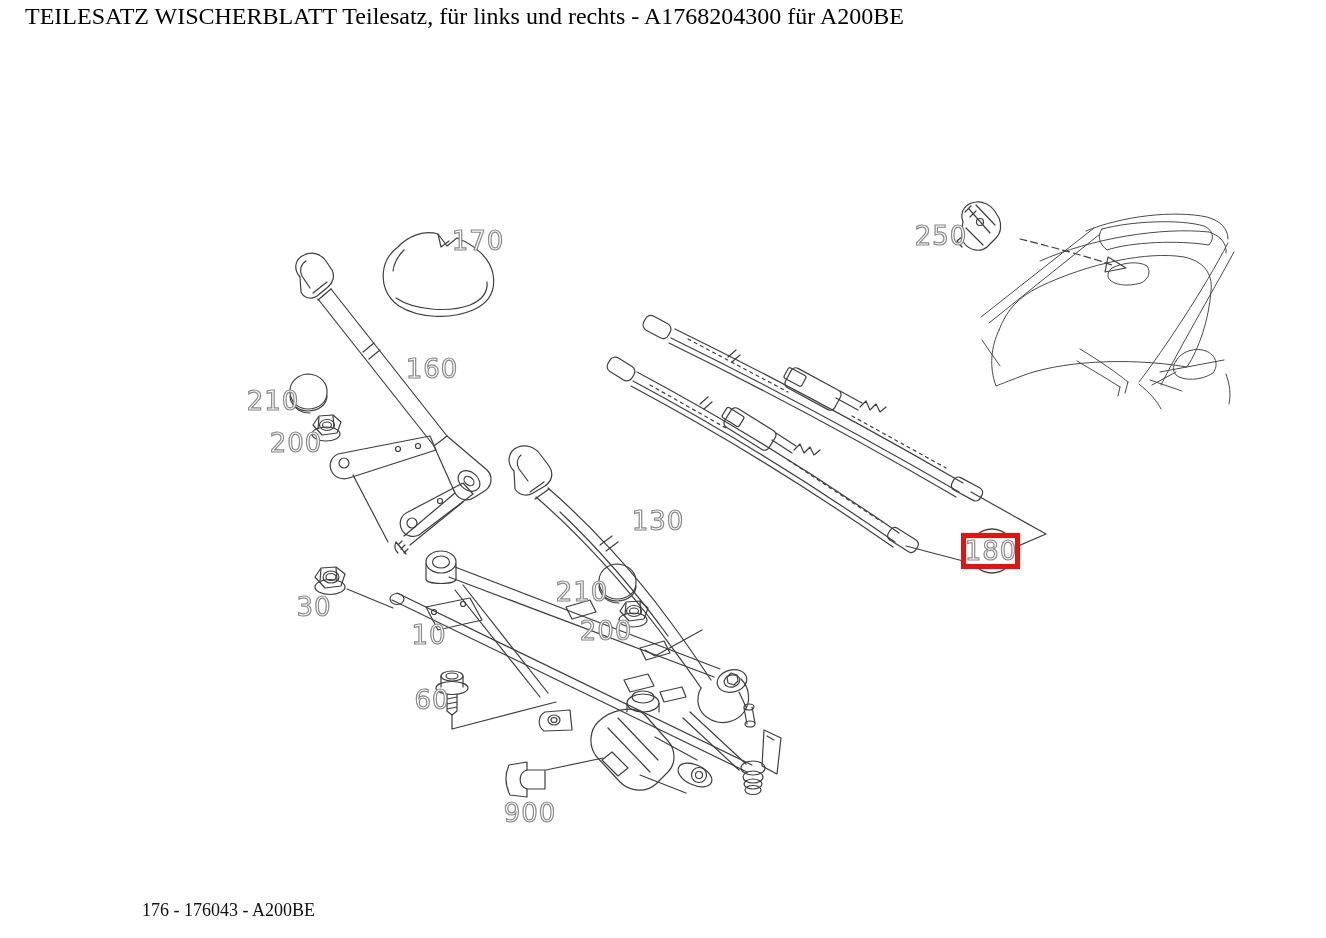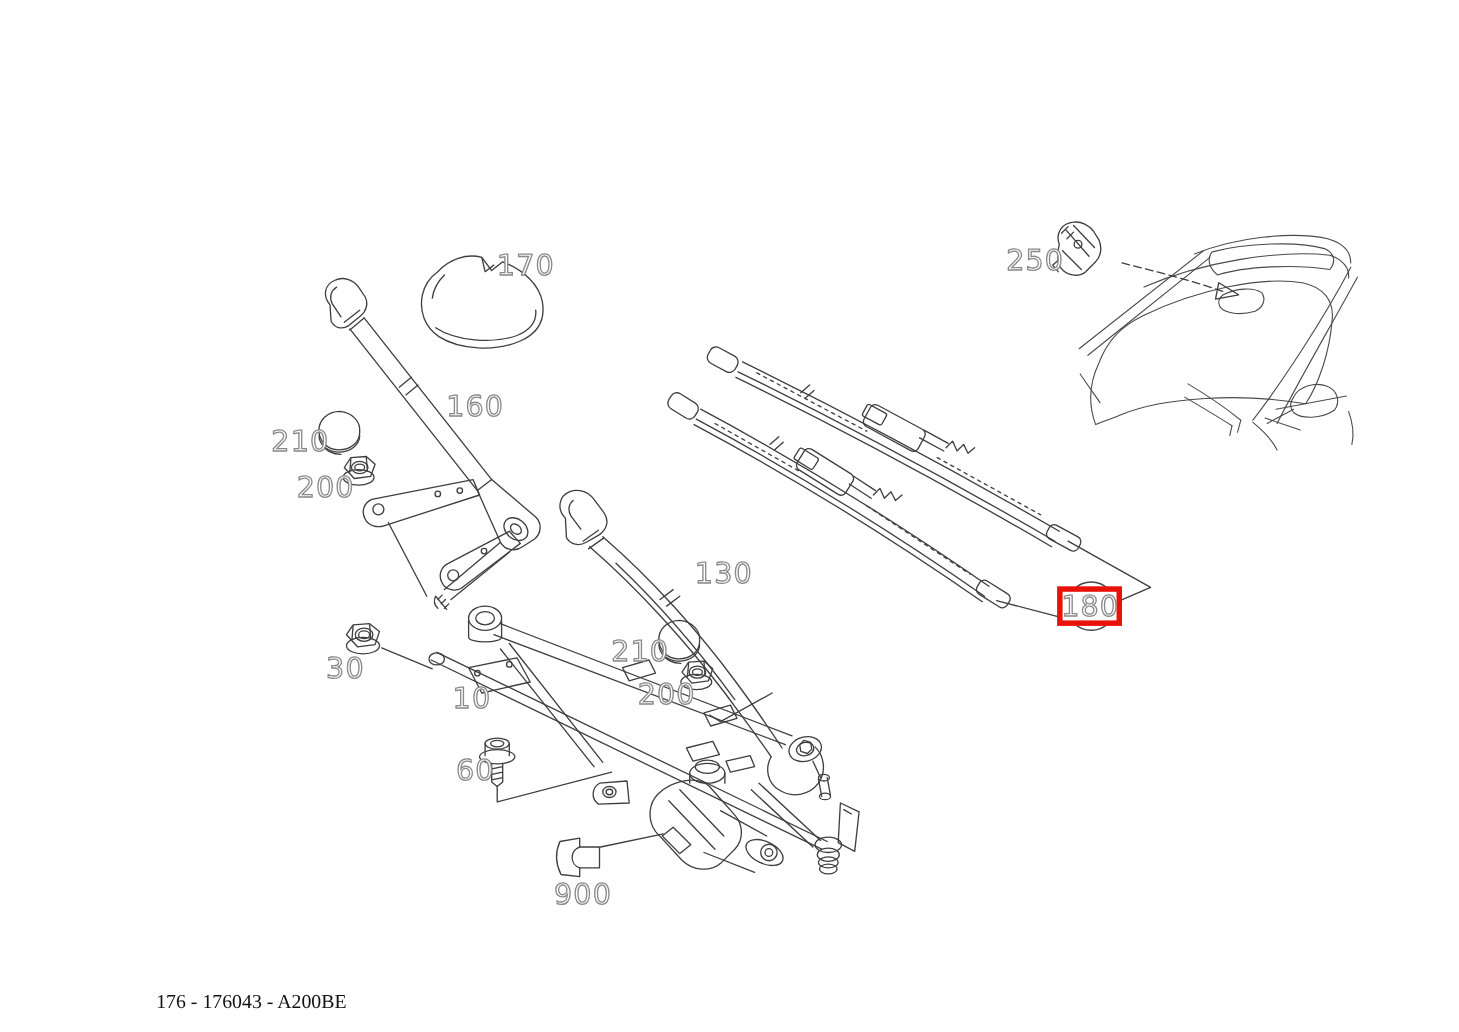--- a/index.html
+++ b/index.html
@@ -11,20 +11,21 @@
   .ln{fill:none;stroke:#3f3f3f;stroke-width:1.2;stroke-linecap:round;stroke-linejoin:round;}
   .lnthin{fill:none;stroke:#4a4a4a;stroke-width:1;stroke-linecap:round;stroke-linejoin:round;}
   .dash{stroke-dasharray:3,4;}
   .callout{font-family:"DejaVu Sans", sans-serif;font-size:26px;fill:#ffffff;
            stroke:#8a8a8a;stroke-width:1.2px;text-anchor:middle;letter-spacing:1px;}
 </style>
 </head>
 <body>
 
 <div class="page">
+  <div class="title">TEILESATZ WISCHERBLATT Teilesatz, für links und rechts - A1768204300 für A200BE</div>
 
   <svg class="diagram" width="1326" height="938" viewBox="0 0 1326 938">
 
     <g>
       <path class="lnthin" d="M 1086,231 C 1122,216 1174,210 1207,217 C 1221,221 1228,229 1228,239"></path>
       <path class="lnthin" d="M 1040,261 C 1092,238 1162,227 1209,232 C 1221,236 1227,244 1226,253"></path>
       <path class="lnthin" d="M 1102,229 C 1132,221 1180,219 1204,226 C 1213,230 1215,238 1209,245 C 1178,240 1131,242 1107,250 C 1099,244 1097,235 1102,229 Z"></path>
       <path class="lnthin" d="M 981,317 L 1094,228"></path>
       <path class="lnthin" d="M 989,323 L 1100,234"></path>
       <path class="lnthin" d="M 999,330 C 1007,309 1019,297 1039,287 C 1089,263 1148,251 1184,257 C 1203,261 1213,273 1211,291 C 1209,319 1199,349 1187,367 C 1128,357 1058,361 1019,377 C 1009,381 1001,384 996,386 C 989,367 991,347 999,330 Z"></path>

